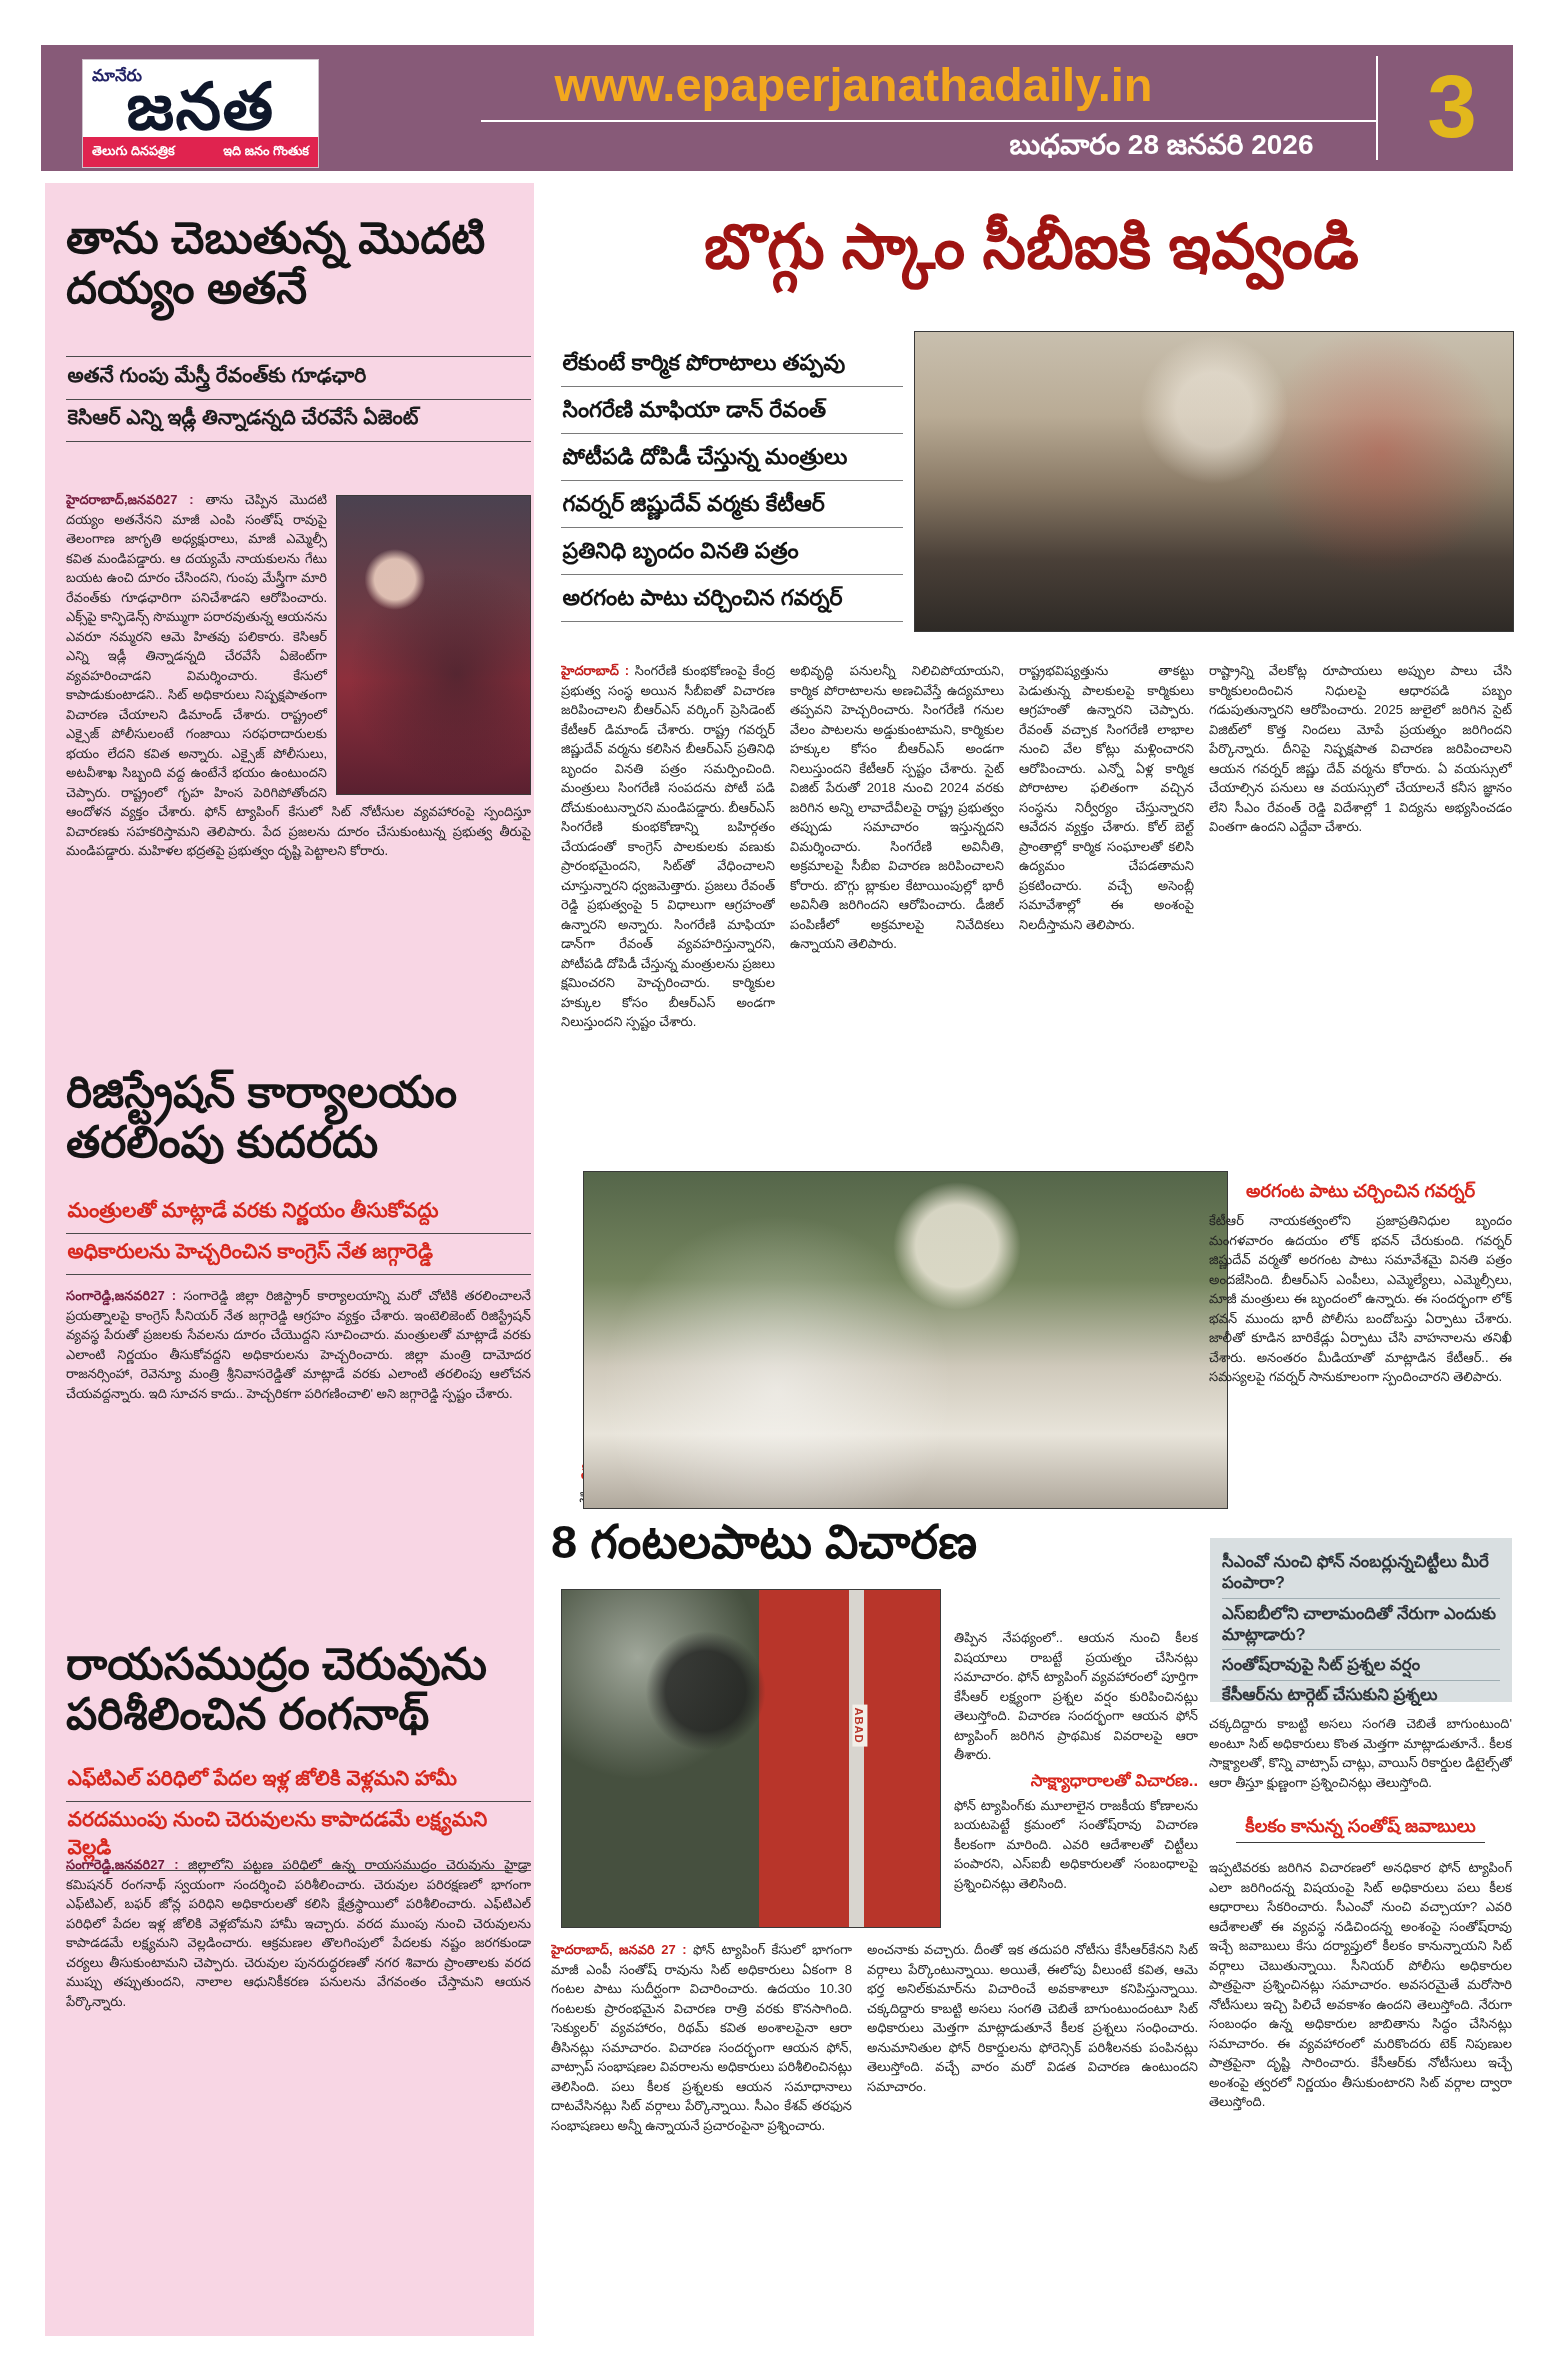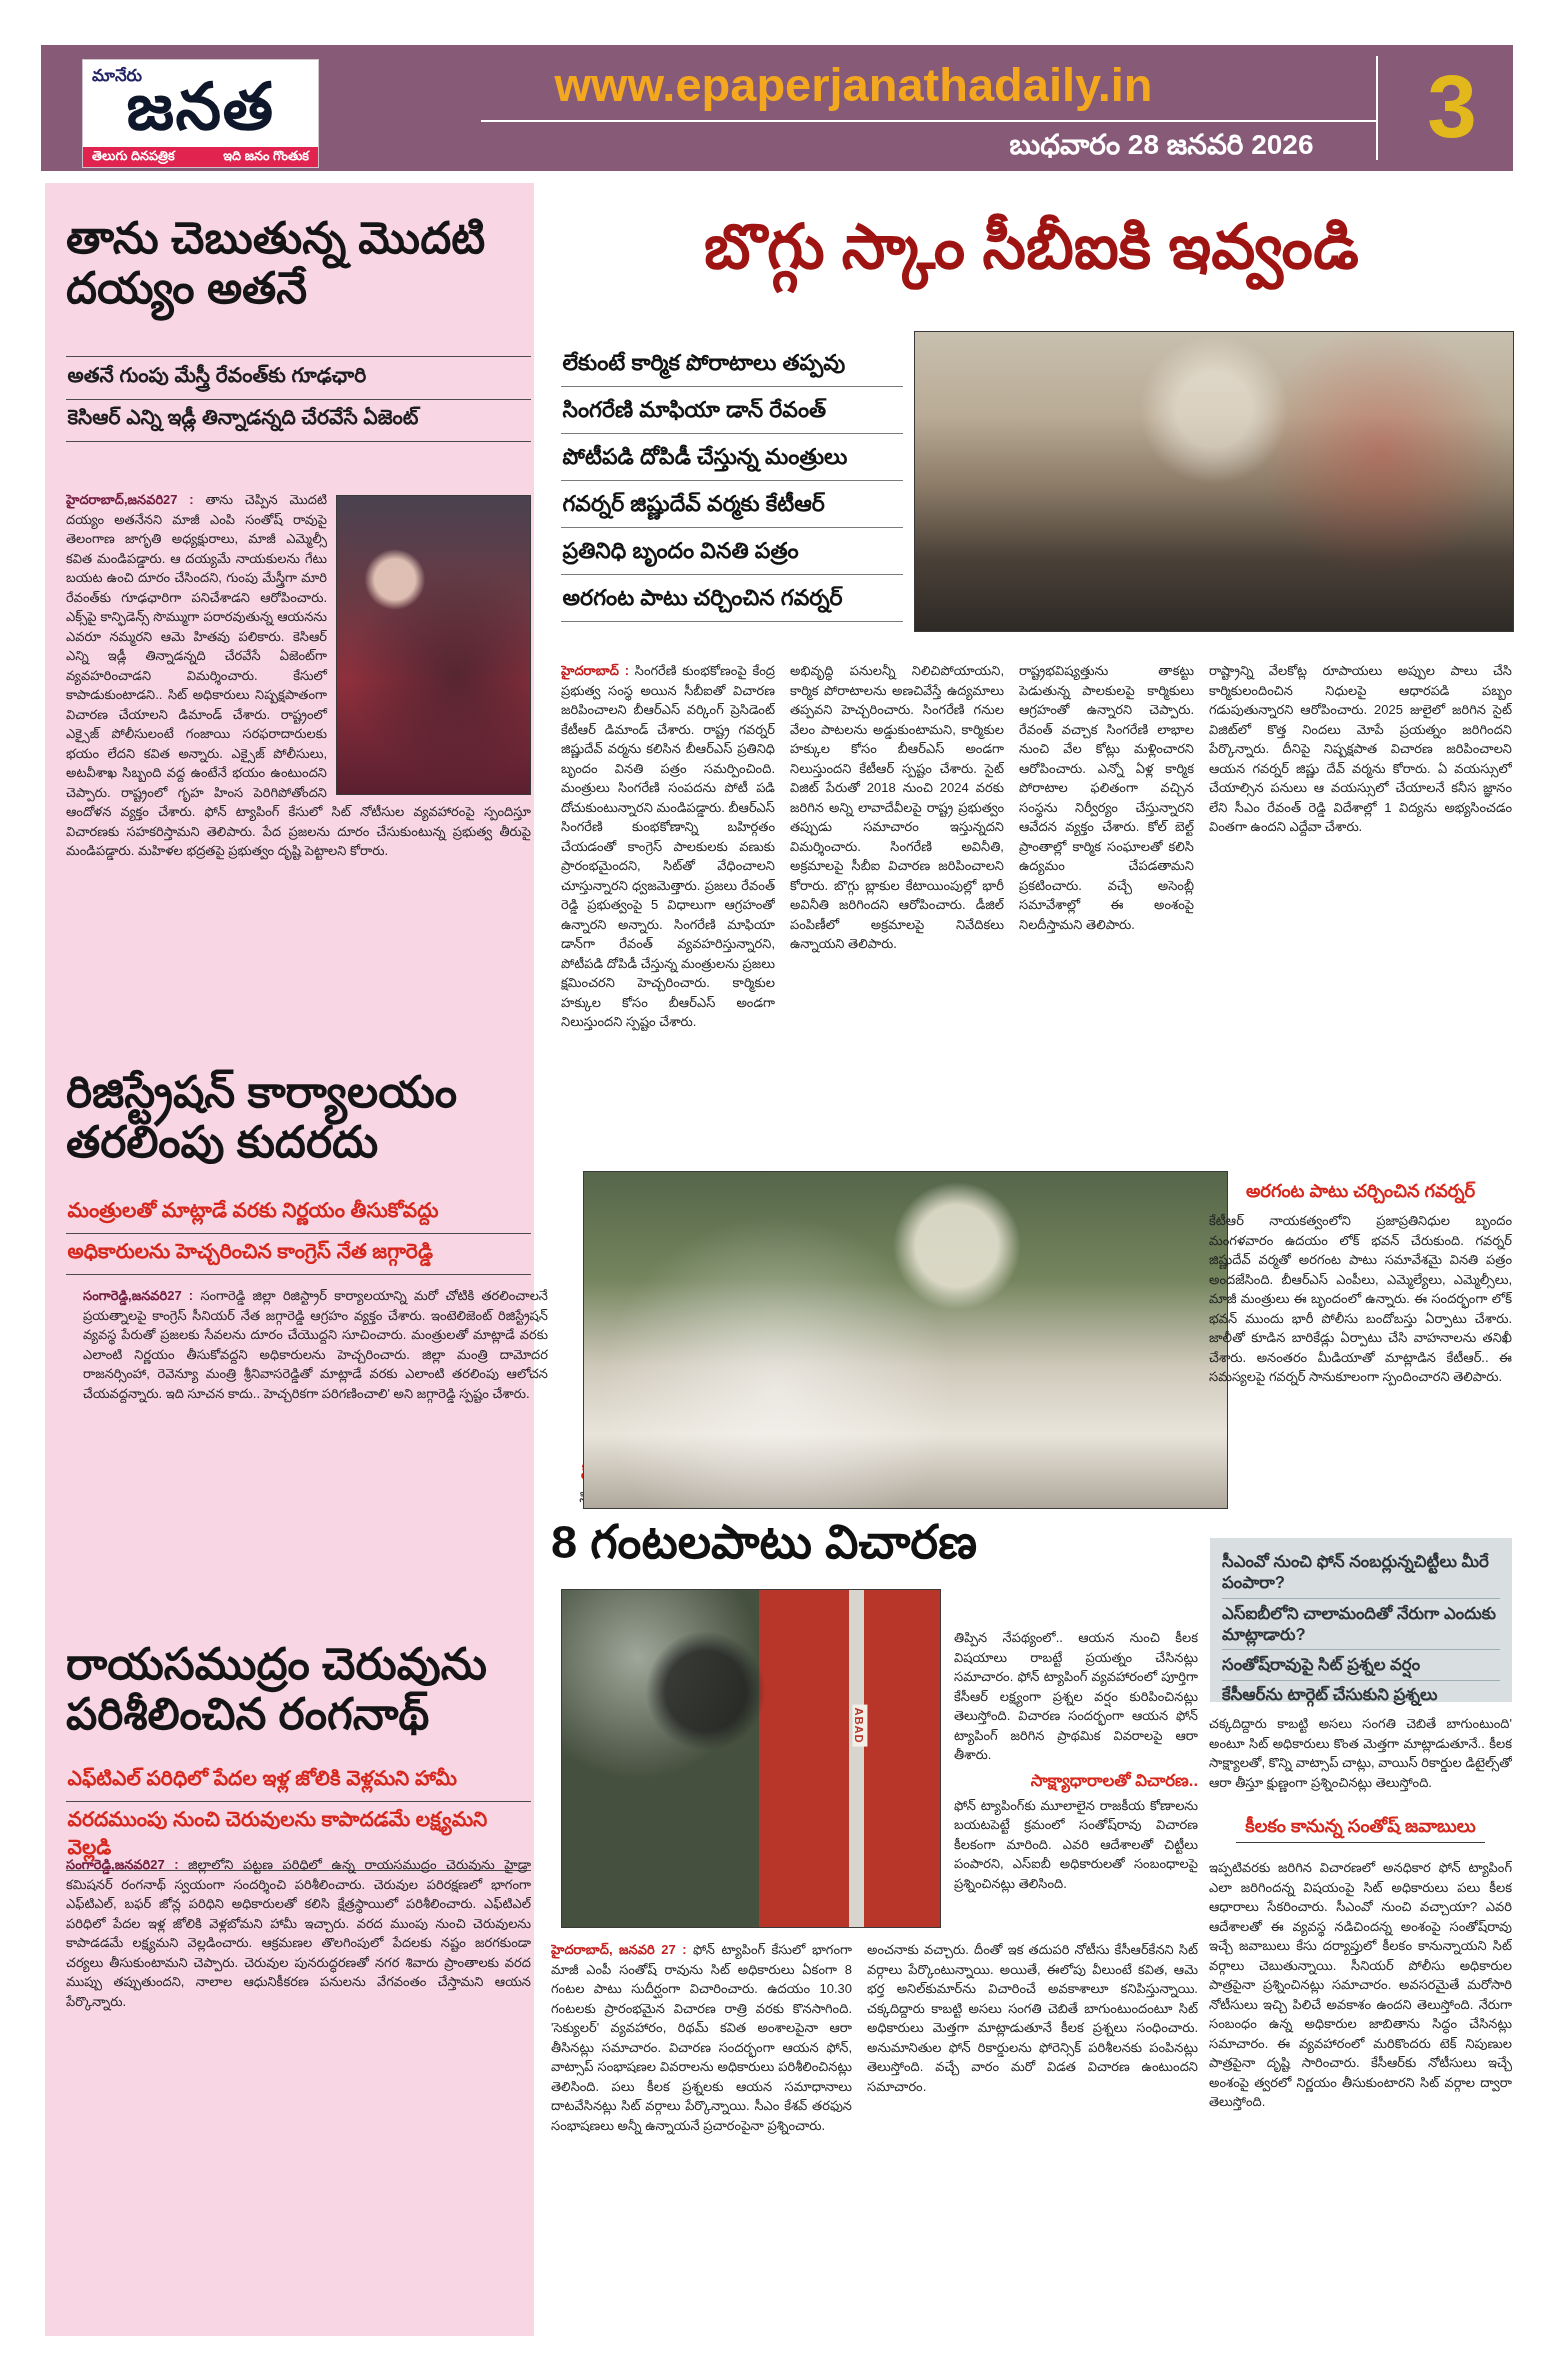--- a/index.html
+++ b/index.html
@@ -5,21 +5,21 @@
   html,body{margin:0;padding:0;background:#ffffff;}
   #page{position:relative;width:1555px;height:2377px;background:#ffffff;overflow:hidden;
         font-family:"Liberation Sans","DejaVu Sans",sans-serif;color:#1c1c1c;}
   .abs{position:absolute;}
   
   #header{left:41px;top:45px;width:1472px;height:126px;background:#875a78;}
   #logoBox{left:41px;top:14px;width:235px;height:107px;background:#ffffff;border:0.8px solid #cfc3cc;}
   #logoTop{left:9px;top:6px;font-size:16.6px;font-weight:bold;color:#232366;}
   #logoTitle{left:0;top:13.5px;width:100%;text-align:center;font-size:65px;font-weight:bold;
              color:#0f172a;letter-spacing:1.5px;line-height:1;}
-  #logoBand{left:0;bottom:0;width:100%;height:20px;background:#e0234f;display:flex;
+  #logoBand{left:0;bottom:0;width:100%;height:30px;background:#e0234f;display:flex;
             justify-content:space-between;align-items:center;padding:0 9px;box-sizing:border-box;}
   .bandTxt{font-size:12.8px;font-weight:bold;color:#ffffff;}
   #hdrUrl{left:316px;top:12px;width:993px;text-align:center;font-size:47px;font-weight:bold;color:#f3a81f;}
   #hdrRule{left:440px;top:75px;width:895px;height:2.3px;background:#ffffff;}
   #hdrDate{left:925px;top:84px;width:391px;text-align:center;font-size:28px;font-weight:bold;color:#ffffff;}
   #hdrVline{left:1335px;top:10.5px;width:2.3px;height:104px;background:#ffffff;}
   #hdrPage{left:1348px;top:7.5px;width:126px;text-align:center;font-size:89px;font-weight:bold;color:#e2b81d;line-height:1.2;}
   
   #pinkPanel{left:45px;top:183px;width:489px;height:2153px;background:#f8d6e4;}
   .lhHead{left:21px;width:463px;font-size:44px;font-weight:bold;color:#151515;line-height:1.14;}
@@ -83,21 +83,21 @@
       <span class="byline">హైదరాబాద్,జనవరి27 :</span>
       <span>తాను చెప్పిన మొదటి దయ్యం అతనేనని మాజీ ఎంపి సంతోష్ రావుపై తెలంగాణ జాగృతి అధ్యక్షురాలు, మాజీ ఎమ్మెల్సీ కవిత మండిపడ్డారు. ఆ దయ్యమే నాయకులను గేటు బయట ఉంచి దూరం చేసిందని, గుంపు మేస్త్రీగా మారి రేవంత్‌కు గూఢఛారిగా పనిచేశాడని ఆరోపించారు. ఎక్స్‌పై కాన్ఫిడెన్స్ సొమ్ముగా పరారవుతున్న ఆయనను ఎవరూ నమ్మరని ఆమె హితవు పలికారు.</span>
       <span>కెసిఆర్ ఎన్ని ఇడ్లీ తిన్నాడన్నది చేరవేసే ఏజెంట్‌గా వ్యవహరించాడని విమర్శించారు. కేసులో కాపాడుకుంటాడని.. సిట్ అధికారులు నిష్పక్షపాతంగా విచారణ చేయాలని డిమాండ్ చేశారు. రాష్ట్రంలో ఎక్సైజ్ పోలీసులంటే గంజాయి సరఫరాదారులకు భయం లేదని కవిత అన్నారు. ఎక్సైజ్ పోలీసులు, అటవీశాఖ సిబ్బంది వద్ద ఉంటేనే భయం ఉంటుందని చెప్పారు. రాష్ట్రంలో గృహ హింస పెరిగిపోతోందని ఆందోళన వ్యక్తం చేశారు. ఫోన్ ట్యాపింగ్ కేసులో సిట్ నోటీసుల వ్యవహారంపై స్పందిస్తూ విచారణకు సహకరిస్తామని తెలిపారు. పేద ప్రజలను దూరం చేసుకుంటున్న ప్రభుత్వ తీరుపై మండిపడ్డారు. మహిళల భద్రతపై ప్రభుత్వం దృష్టి పెట్టాలని కోరారు.</span>
     </div>
 
     <div class="abs lhHead" style="top:884px;">రిజిస్ట్రేషన్ కార్యాలయం తరలింపు కుదరదు</div>
     <div class="abs" style="left:21px;top:1010px;width:465px;">
       <div class="deckRed">మంత్రులతో మాట్లాడే వరకు నిర్ణయం తీసుకోవద్దు</div>
       <div class="deckRed">అధికారులను హెచ్చరించిన కాంగ్రెస్ నేత జగ్గారెడ్డి</div>
     </div>
-    <div class="abs bodyTxt" style="left:21px;top:1103px;width:465px;height:324px;margin-left:17px;">
+    <div class="abs bodyTxt" style="left:21px;top:1103px;width:465px;height:324px;">
       <span class="byline">సంగారెడ్డి,జనవరి27 :</span>
       <span>సంగారెడ్డి జిల్లా రిజిస్ట్రార్ కార్యాలయాన్ని మరో చోటికి తరలించాలనే ప్రయత్నాలపై కాంగ్రెస్ సీనియర్ నేత జగ్గారెడ్డి ఆగ్రహం వ్యక్తం చేశారు. ఇంటెలిజెంట్ రిజిస్ట్రేషన్ వ్యవస్థ పేరుతో ప్రజలకు సేవలను దూరం చేయొద్దని సూచించారు. మంత్రులతో మాట్లాడే వరకు ఎలాంటి నిర్ణయం తీసుకోవద్దని అధికారులను హెచ్చరించారు. జిల్లా మంత్రి దామోదర రాజనర్సింహా, రెవెన్యూ మంత్రి శ్రీనివాసరెడ్డితో మాట్లాడే వరకు ఎలాంటి తరలింపు ఆలోచన చేయవద్దన్నారు. ఇది సూచన కాదు.. హెచ్చరికగా పరిగణించాలి' అని జగ్గారెడ్డి స్పష్టం చేశారు.</span>
     </div>
 
     <div class="abs lhHead" style="top:1456px;">రాయసముద్రం చెరువును పరిశీలించిన రంగనాథ్</div>
     <div class="abs" style="left:21px;top:1578px;width:465px;">
       <div class="deckRed">ఎఫ్‌టిఎల్ పరిధిలో పేదల ఇళ్ల జోలికి వెళ్లమని హామీ</div>
       <div class="deckRed">వరదముంపు నుంచి చెరువులను కాపాదడమే లక్ష్యమని వెల్లడి</div>
     </div>
     <div class="abs bodyTxt" style="left:21px;top:1672px;width:465px;height:463px;">

